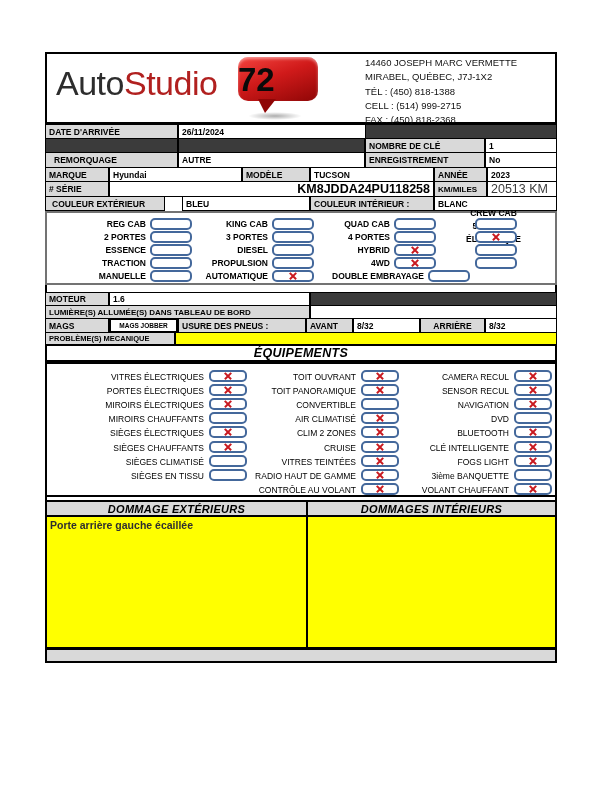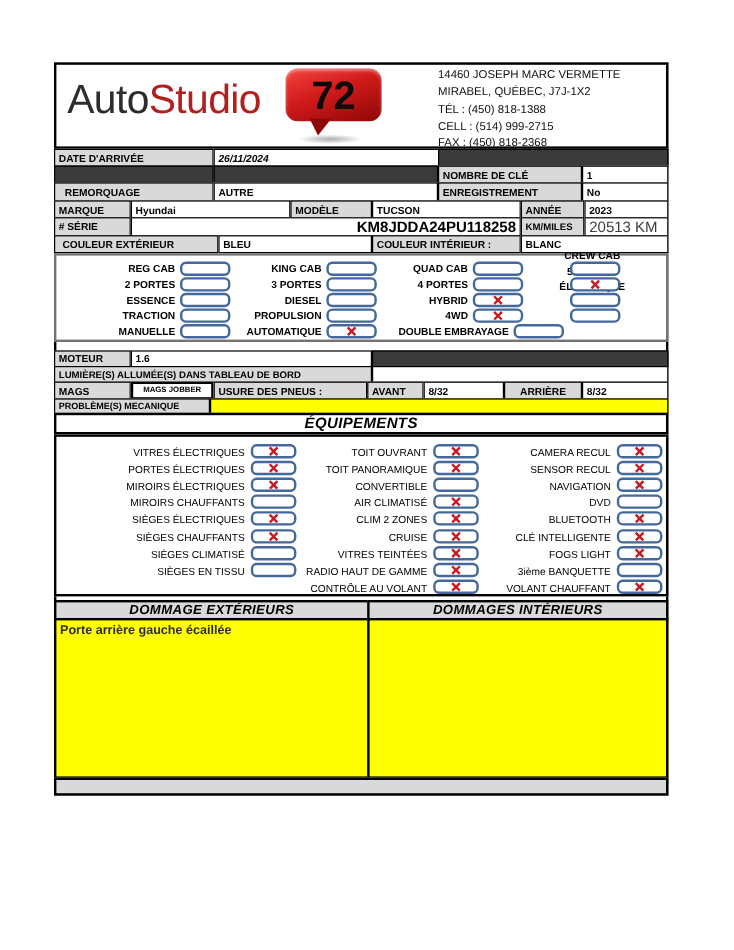--- a/index.html
+++ b/index.html
@@ -14,21 +14,21 @@
   .yellow{background:#ffff00;}
   .center{justify-content:center;}
   .right{justify-content:flex-end;}
   .italicHead{font-style:italic;font-size:11px;letter-spacing:.3px;}
 
   
   .logo{position:absolute;left:56px;top:64px;font-size:34px;font-weight:400;
         letter-spacing:-.5px;color:#2d2d2d;}
   .logo .studio{color:#b1201f;}
   .badge{position:absolute;left:238px;top:57px;width:80px;height:44px;
-         border-radius:10px;display:flex;align-items:center;justify-content:center;
+         border-radius:10px;display:flex;align-items:center;
          background:linear-gradient(160deg,#f4443f 0%,#d01a1a 45%,#8f0606 100%);
          box-shadow:inset 0 2px 3px rgba(255,255,255,.45);}
   .badge span{font-size:33px;font-weight:600;color:#0a0a0a;line-height:1;}
   .badge::after{content:"";position:absolute;left:20px;bottom:-12px;width:0;height:0;
          border-left:7px solid transparent;border-right:11px solid transparent;
          border-top:14px solid #8f0606;}
   .badge::before{content:"";position:absolute;left:10px;bottom:-19px;width:54px;height:8px;
          border-radius:50%;
          background:radial-gradient(ellipse at center,rgba(0,0,0,.32),rgba(0,0,0,0) 70%);}
   .addr{position:absolute;left:365px;top:56px;font-size:9.5px;line-height:14.3px;
@@ -84,21 +84,21 @@
   </div>
   <div class="addr">
     <div>14460 JOSEPH MARC VERMETTE</div>
     <div>MIRABEL, QUÉBEC, J7J-1X2</div>
     <div>TÉL : (450) 818-1388</div>
     <div>CELL : (514) 999-2715</div>
     <div>FAX : (450) 818-2368</div>
   </div>
 
   <div class="cell gray" style="left:45px;top:124px;width:133px;height:15px;">DATE D'ARRIVÉE</div>
-  <div class="cell white" style="left:178px;top:124px;width:222px;height:15px;font-style:italic;">26/11/2024</div>
+  <div class="cell white" style="left:178px;top:124px;width:222px;height:15px;">26/11/2024</div>
   <div class="cell dark" style="left:365px;top:124px;width:192px;height:15px;"></div>
 
   <div class="cell dark" style="left:45px;top:138px;width:133px;height:15px;"></div>
   <div class="cell dark" style="left:178px;top:138px;width:187px;height:15px;"></div>
   <div class="cell gray" style="left:365px;top:138px;width:120px;height:15px;">NOMBRE DE CLÉ</div>
   <div class="cell white" style="left:485px;top:138px;width:72px;height:15px;">1</div>
 
   <div class="cell gray" style="left:45px;top:152px;width:133px;height:16px;padding-left:8px;">REMORQUAGE</div>
   <div class="cell white" style="left:178px;top:152px;width:187px;height:16px;">AUTRE</div>
   <div class="cell gray" style="left:365px;top:152px;width:120px;height:16px;">ENREGISTREMENT</div>
@@ -109,21 +109,21 @@
   <div class="cell gray" style="left:242px;top:167px;width:68px;height:15px;">MODÈLE</div>
   <div class="cell white" style="left:310px;top:167px;width:124px;height:15px;">TUCSON</div>
   <div class="cell gray" style="left:434px;top:167px;width:53px;height:15px;">ANNÉE</div>
   <div class="cell white" style="left:487px;top:167px;width:70px;height:15px;">2023</div>
 
   <div class="cell gray" style="left:45px;top:181px;width:64px;height:16px;"># SÉRIE</div>
   <div class="cell white right" style="left:109px;top:181px;width:325px;height:16px;font-size:12.5px;">KM8JDDA24PU118258</div>
   <div class="cell gray" style="left:434px;top:181px;width:53px;height:16px;font-size:8px;">KM/MILES</div>
   <div class="cell white" style="left:487px;top:181px;width:70px;height:16px;font-size:12.5px;font-weight:400;color:#3d3d3d;">20513 KM</div>
 
-  <div class="cell gray" style="left:45px;top:196px;width:137px;height:15px;padding-left:6px;">COULEUR EXTÉRIEUR</div>
+  <div class="cell gray" style="left:45px;top:196px;width:120px;height:15px;padding-left:6px;">COULEUR EXTÉRIEUR</div>
   <div class="cell white" style="left:182px;top:196px;width:128px;height:15px;">BLEU</div>
   <div class="cell gray" style="left:310px;top:196px;width:124px;height:15px;">COULEUR INTÉRIEUR :</div>
   <div class="cell white" style="left:434px;top:196px;width:123px;height:15px;">BLANC</div>
 
   <div id="config-box">
     <div id="config-rows">
         <div class="cfg-row">
           <div class="cfg-slot">
             <span class="cfg-label">REG CAB</span>
             <span class="cb"></span>

